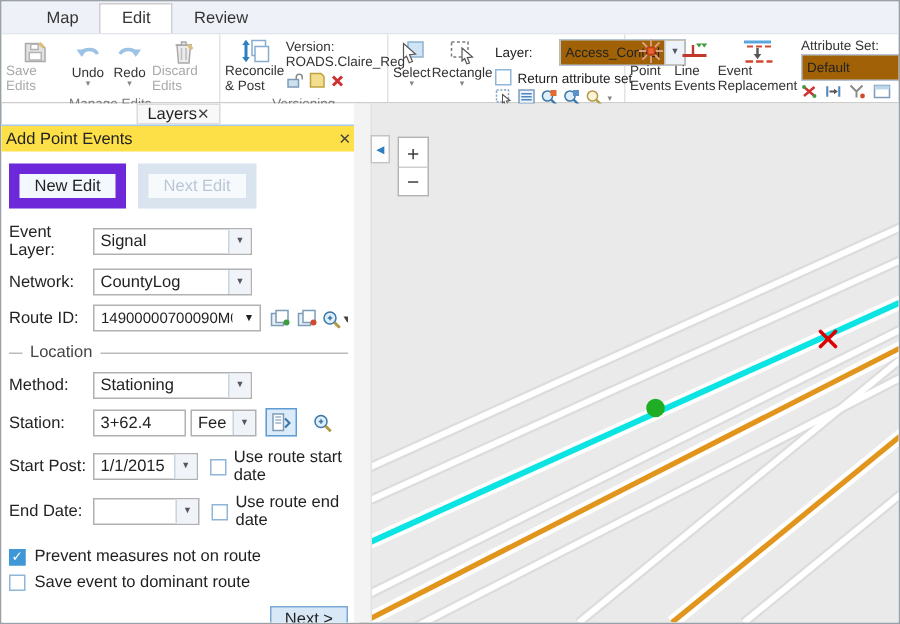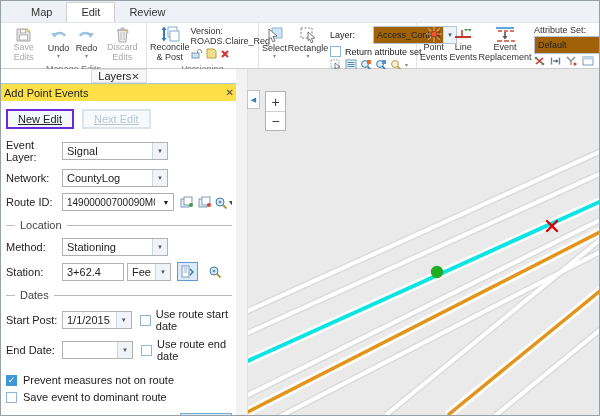--- a/index.html
+++ b/index.html
@@ -16,21 +16,21 @@
 
   
   .ribbon { height:46px; background:#fff; border-bottom:1px solid #cdcdcd;
             display:flex; align-items:stretch; }
   .rgroup { display:flex; flex-direction:column; border-right:1px solid #e3e3e3; padding:1px 2px 0; }
   .rgroup-content { flex:1; display:flex; align-items:flex-start; }
   .rgroup-label { text-align:center; font-size:9px; color:#777; padding:0 0 1px; }
   .bigbtn { display:flex; flex-direction:column; align-items:center; justify-content:flex-start;
             padding:1px 1px; height:40px; }
   .bigbtn .ic { height:19px; display:flex; align-items:center; justify-content:center; }
-  .bigbtn .lbl { font-size:9px; line-height:1.1; text-align:center; color:#333; white-space:normal; }
+  .bigbtn .lbl { font-size:9px; line-height:1.1; text-align:left; color:#333; white-space:normal; }
   .bigbtn.disabled .lbl { color:#a9a9a9; }
   .tinycaret { font-size:6px; color:#888; line-height:5px; }
   .mini-select { display:flex; align-items:center; border:1px solid #b6c3d2; background:#a16207; height:18px; }
   .mini-select .txt { flex:1; padding:0 3px; font-size:9px; overflow:hidden; white-space:nowrap; }
   .mini-select .btn { width:13px; height:100%; background:#eef3f9; border-left:1px solid #c9d5e2;
                       font-size:6px; color:#556; display:flex; align-items:center; justify-content:center; }
   .icrow { display:flex; gap:3px; align-items:center; margin-top:2px; }
   .cb { width:11px; height:11px; border:1px solid #8fb6d9; background:#fff; display:inline-flex;
         align-items:center; justify-content:center; flex:none; }
   .cb.checked { background:#3f97d6; border-color:#3f97d6; color:#fff; font-size:9px; line-height:9px; }
@@ -39,21 +39,21 @@
   .leftpanel { position:absolute; left:1px; top:68px; width:234px; height:346px;
                display:flex; flex-direction:column; background:#fff;align-items:center; }
   .layers-hdr { height:18px; background:#f8f8f8; border:1px solid #dcdcdc;
                 display:flex; align-items:center; justify-content:space-between; padding:0 6px; }
   .pane { flex:1; border:1px solid #a9c9e8; display:flex; flex-direction:column; background:#fff; }
   .pane-hdr { height:17px; background:#fde047; display:flex; align-items:center;
               justify-content:space-between; padding:0 6px; }
   .closex { color:#444; font-size:10px; cursor:default; }
   .pane-body { flex:1; padding:7px 8px 6px; position:relative; }
   .btnrow { display:flex; gap:8px; margin:1px 0 10px; }
-  .pbtn { font-size:11px; padding:2px 10px; border:2px solid #6d28d9; background:#f2f8fd; color:#222;text-decoration:underline; }
+  .pbtn { font-size:11px; padding:2px 10px; border:7px solid #6d28d9; background:#f2f8fd; color:#222; }
   .pbtn.disabled { border-color:#d9e4ef; background:#f7fafd; color:#b9c6d4; }
   .frow { display:flex; align-items:center; margin-bottom:6px; }
   .flabel { width:56px; flex:none; color:#222; }
   .combo { display:flex; align-items:center; border:1px solid #b1b1b1; background:#fff; height:18px; }
   .combo input { border:none; outline:none; font:11px "Liberation Sans",sans-serif; padding:0 4px;
                  width:100%; height:100%; background:transparent; color:#222; }
   .combo .dropbtn { width:15px; height:100%; flex:none; background:#f0f4f9; border-left:1px solid #c9d5e2;
                     font-size:6px; color:#556; display:flex; align-items:center; justify-content:center; }
   .combo .darkarrow { width:14px; flex:none; font-size:7px; color:#222; text-align:center; }
   .sect { display:flex; align-items:center; gap:5px; color:#444; margin:4px 0 7px; }
@@ -433,25 +433,20 @@
           </span>
           <span class="plainic" style="margin-left:8px">
             <svg width="14" height="13">
                 <circle cx="6" cy="6" r="4" fill="#dfeefb" stroke="#3a76a8"></circle>
                 <path d="M9 9l3.5 3.5" stroke="#b29a46" stroke-width="2"></path>
                 <path d="M4.5 6h3M6 4.5v3" stroke="#3a76a8"></path>
               </svg>
           </span>
         </div>
 
-        <div class="sect">
-          <span class="dash"></span>
-            <span>Dates</span>
-            <span class="line"></span>
-        </div>
 
         <div class="frow">
           <span class="flabel">Start Post:</span>
           <div class="combo" style="width:88px">
             <input value="1/1/2015" style="">
             <span class="dropbtn">▼</span>
           </div>
           <span class="cb" style="margin-left:8px"></span>
           <span style="margin-left:5px">Use route start date</span>
         </div>

